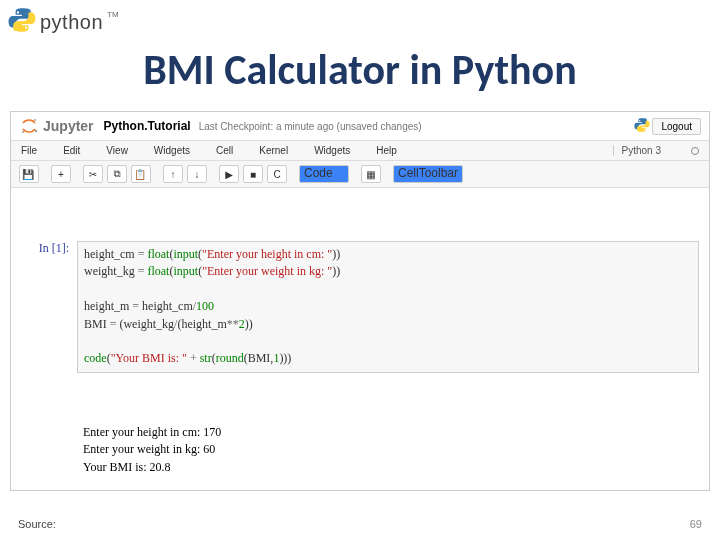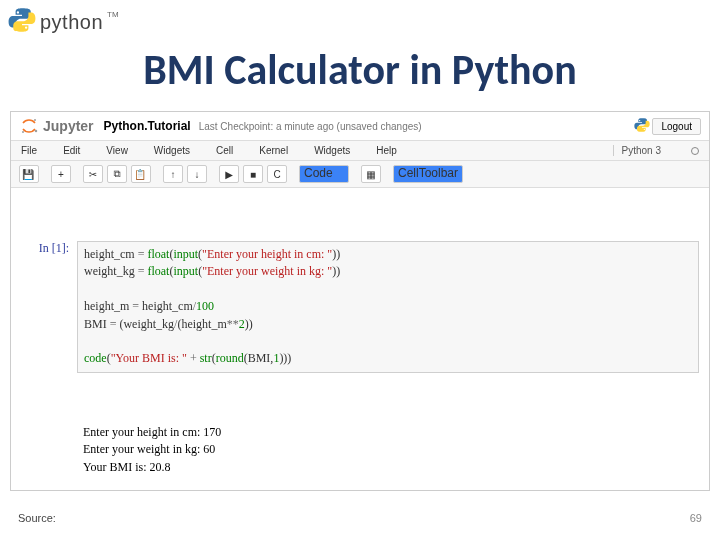--- a/index.html
+++ b/index.html
@@ -45,21 +45,21 @@
   .output-body { flex: 1; white-space: pre; line-height: 1.45; padding: 2px 6px; color: #000; }
   .cell.selected { border-left: 3px solid #42A5F5; padding-left: 7px; }
 
   
   .tok-builtin { color: #008000; }
   .tok-str { color: #BA2121; }
   .tok-op { color: #666; }
   .tok-num { color: #008000; }
 
   
-  .footer { position: absolute; bottom: 16px; left: 0; right: 0; display: flex; align-items: center; padding: 0 18px; font-size: 11px; color: #777; }
+  .footer { position: absolute; bottom: 10px; left: 0; right: 0; display: flex; align-items: center; padding: 0 18px; font-size: 11px; color: #777; }
   .footer .src-label { color: #444; margin-right: 4px; }
   .footer .pagenum { margin-left: auto; color: #888; }
 </style>
 </head>
 <body>
 
 <div class="python-logo">
   <span>
     <svg viewBox="0 0 48 48">
       <path fill="#3776AB" d="M24 4c-6 0-11 1-11 6v5h11v2H9c-5 0-8 3-8 10s3 10 8 10h4v-6c0-5 4-9 9-9h10c4 0 7-3 7-7V10c0-5-5-6-15-6zM17 9a2 2 0 110 4 2 2 0 010-4z"></path>

